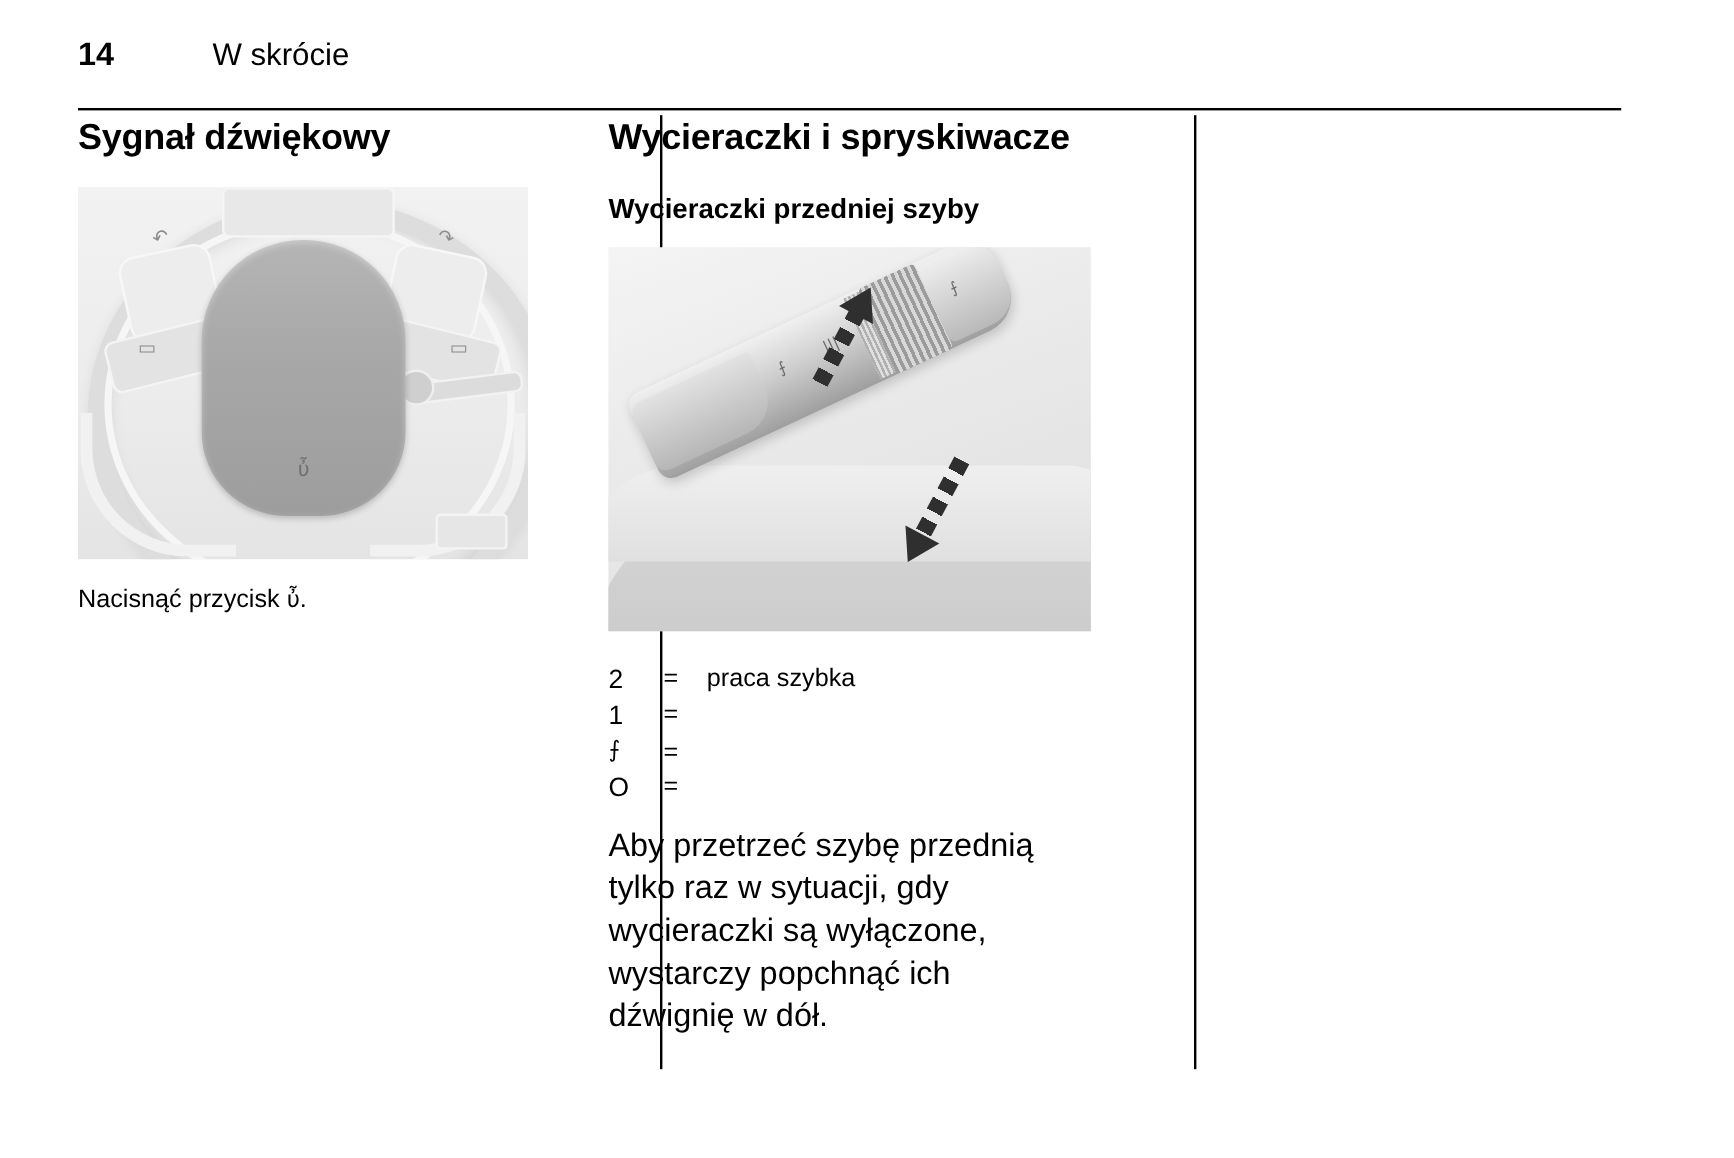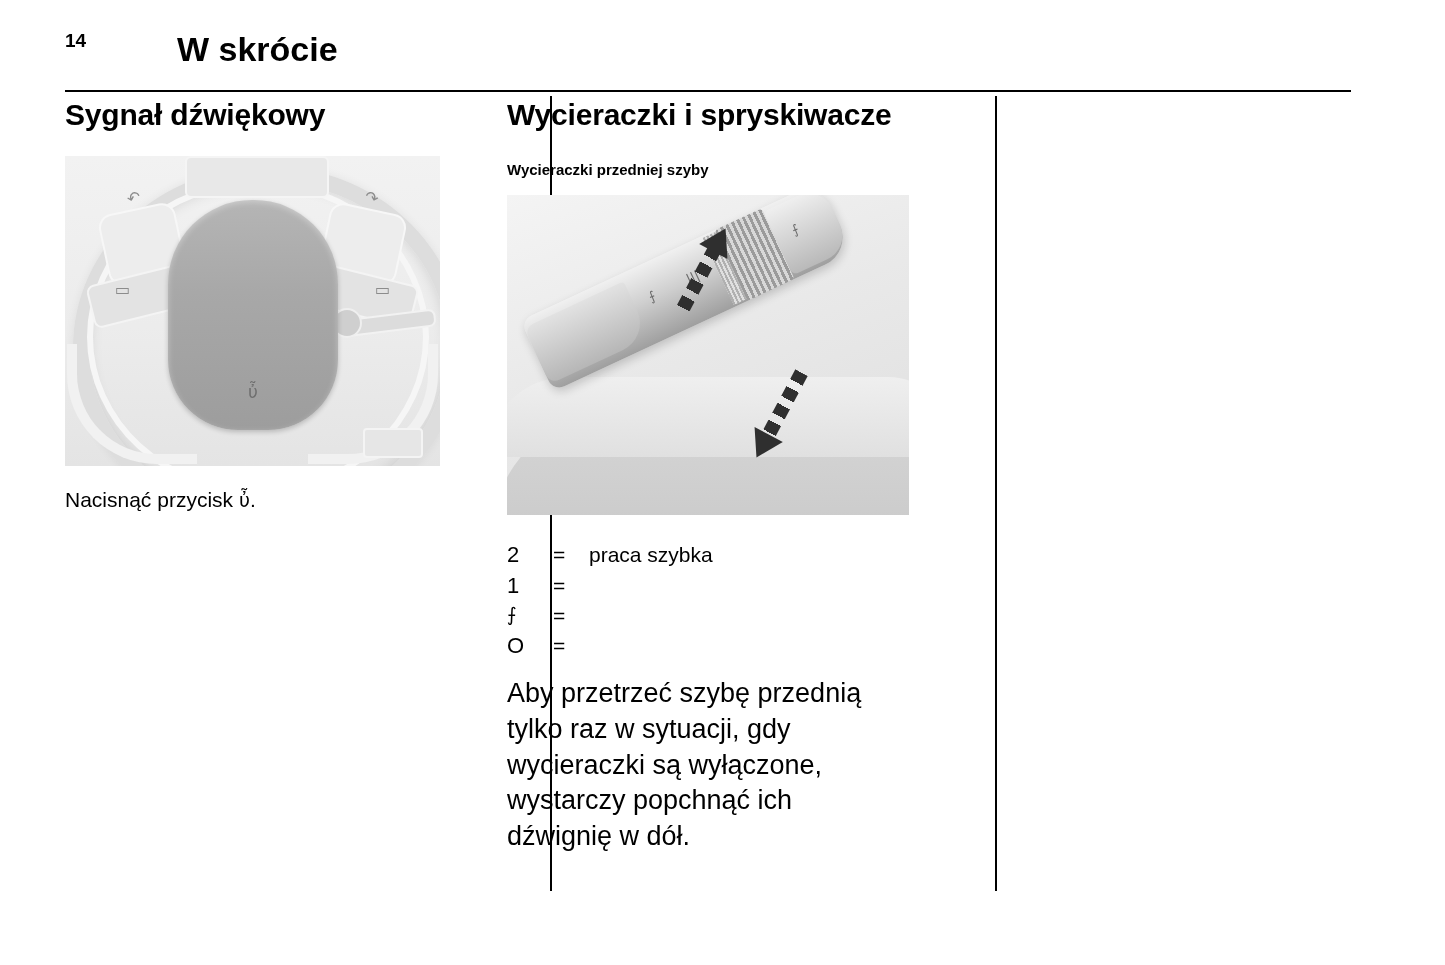--- a/index.html
+++ b/index.html
@@ -24,28 +24,28 @@
   .page-header {
     position: absolute;
     top: 30px;
     left: 65px;
     right: 65px;
     height: 52px;
     display: flex;
     align-items: flex-start;
   }
   .page-number {
-    font-size: 19px;
+    font-size: 27px;
     font-weight: bold;
     letter-spacing: 0px;
     width: 112px;
   }
   .header-title {
-    font-size: 34px;
-    font-weight: bold;
+    font-size: 26px;
+    font-weight: normal;
   }
   .header-rule {
     position: absolute;
     top: 90px;
     left: 65px;
     width: 1286px;
     height: 2px;
     background: #000000;
   }
   
@@ -74,21 +74,21 @@
   .div2 { left: 930px; height: 795px; }
   
   h1.sec-title {
     font-size: 30px;
     font-weight: bold;
     margin: 0 0 22px 0;
     line-height: 1.26;
     letter-spacing: -0.2px;
   }
   h2.sub-title {
-    font-size: 15px;
+    font-size: 23px;
     font-weight: bold;
     margin: 26px 0 16px 0;
     line-height: 1.3;
   }
   p.body-text {
     font-size: 27px;
     line-height: 1.32;
     margin: 16px 0 16px 0;
   }
   .ref-text {

